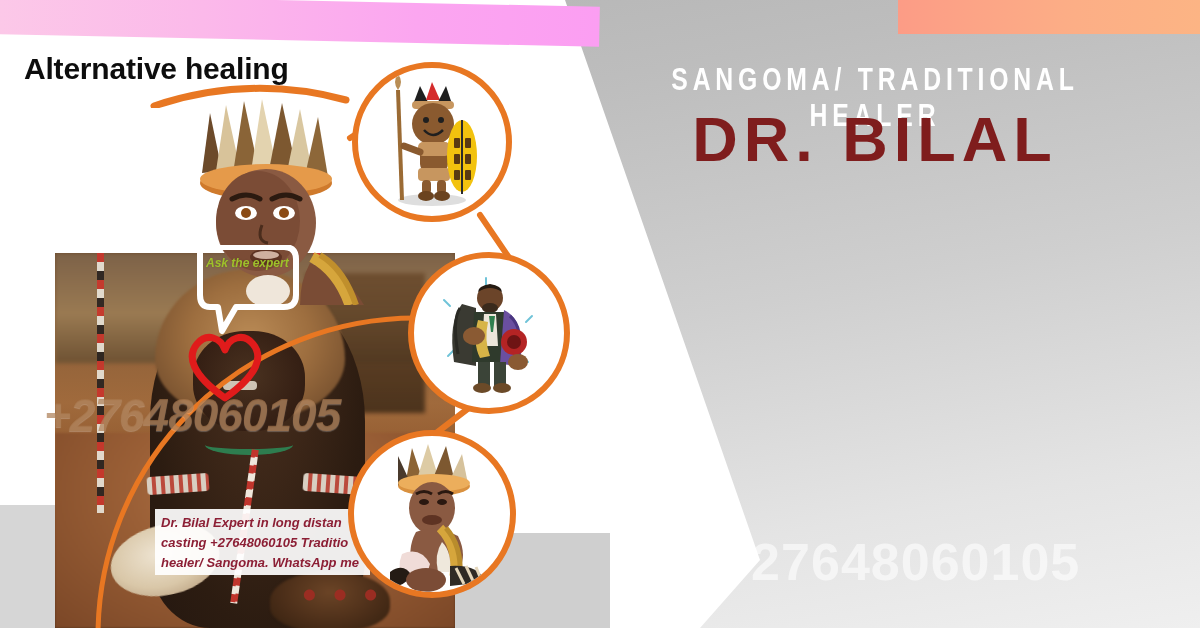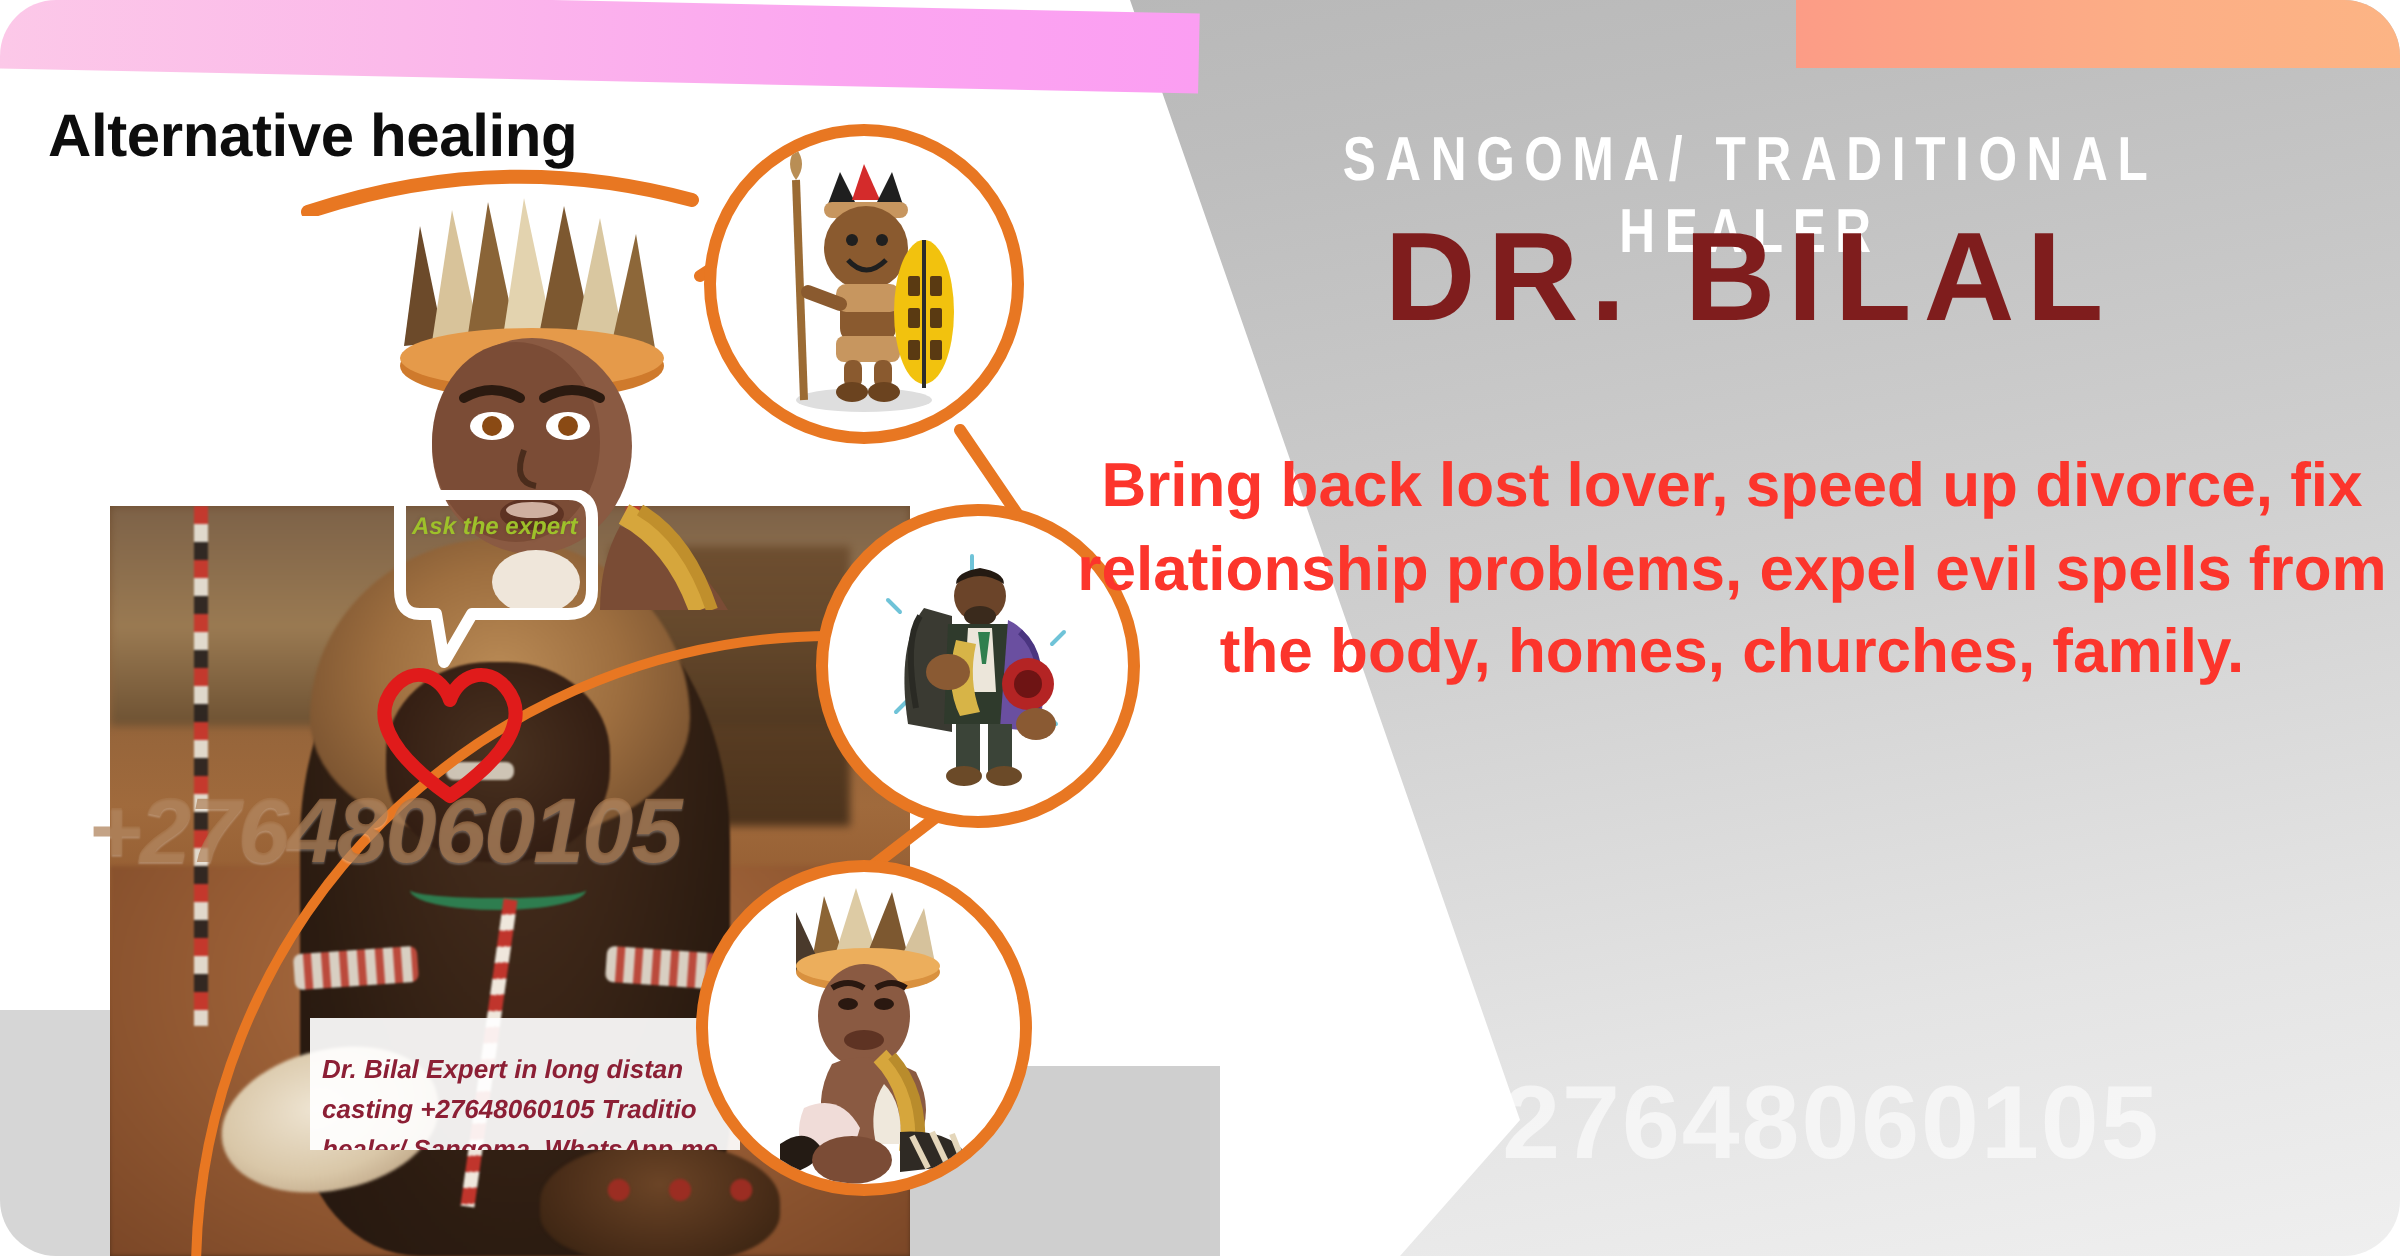--- a/index.html
+++ b/index.html
@@ -3,21 +3,21 @@
 <meta charset="utf-8">
 <title>Sangoma Traditional Healer Banner</title>
 <style>
   html,body{margin:0;padding:0;}
   body{
     width:1200px;height:628px;overflow:hidden;
     background:#ffffff;
     font-family:"Liberation Sans","DejaVu Sans",sans-serif;
     position:relative;
   }
-  .stage{position:absolute;inset:0;width:1200px;height:628px;overflow:hidden;background:#fff;border-radius:28px;}
+  .stage{position:absolute;inset:0;width:1200px;height:628px;overflow:hidden;background:#fff;}
 
   
   .gray-panel{
     position:absolute;left:0;top:0;width:1200px;height:628px;
     background:linear-gradient(170deg,#b3b3b3 0%,#bdbdbd 22%,#cfcfcf 52%,#e4e4e4 80%,#efefef 100%);
     clip-path:polygon(565px 0px, 1200px 0px, 1200px 628px, 700px 628px, 760px 560px, 565px 0px);
     z-index:1;
   }
   
   .gray-block-left{
@@ -166,21 +166,21 @@
     font-size:46px;font-weight:bold;font-style:italic;letter-spacing:-1px;
     color:rgba(168,119,76,0.68);
     text-shadow:0 1px 1px rgba(255,255,255,.25);
     white-space:nowrap;
   }
 
   
   .caption{
     position:absolute;left:155px;top:509px;width:215px;height:66px;z-index:11;
     background:rgba(255,255,255,0.92);
-    padding:16px 6px;box-sizing:border-box;
+    padding:4px 6px;box-sizing:border-box;
     color:#8c1f35;font-style:italic;font-weight:bold;font-size:13px;line-height:1.55;
     overflow:hidden;
   }
 
   
   .circ{
     position:absolute;border:6px solid #e87722;border-radius:50%;
     background:#ffffff;box-sizing:border-box;z-index:12;overflow:hidden;
   }
   .circ.c1{left:352px;top:62px;width:160px;height:160px;}
@@ -450,16 +450,15 @@
       </g>
 
       <path d="M36 136 Q50 126 58 140 Q48 152 36 150 Z" fill="#241b14"></path>
 
       <ellipse cx="72" cy="144" rx="20" ry="12" fill="#7b4c36"></ellipse>
     </svg>
   </div>
 
   <div class="kicker">SANGOMA/ TRADITIONAL HEALER</div>
   <div class="doctor">DR. BILAL</div>
-  <div class="redpara">Bring back lost lover, speed up divorce, fix relationship problems, expel evil spells from the body, homes, churches, family.</div>
   <div class="wm-right">+27648060105</div>
 
 </div>
 
 </body></html>

